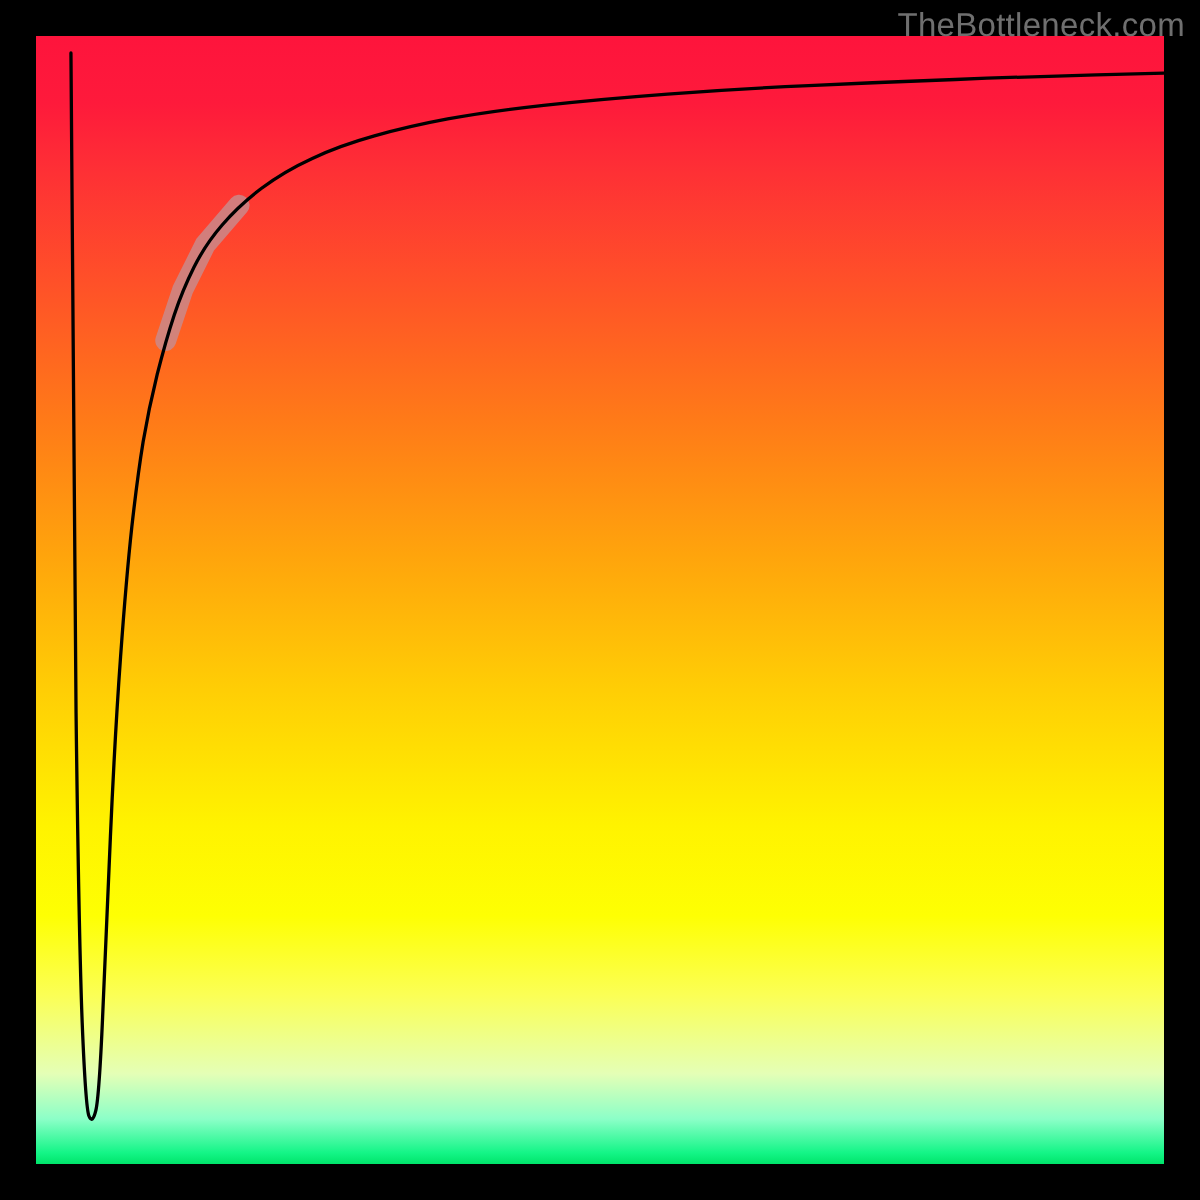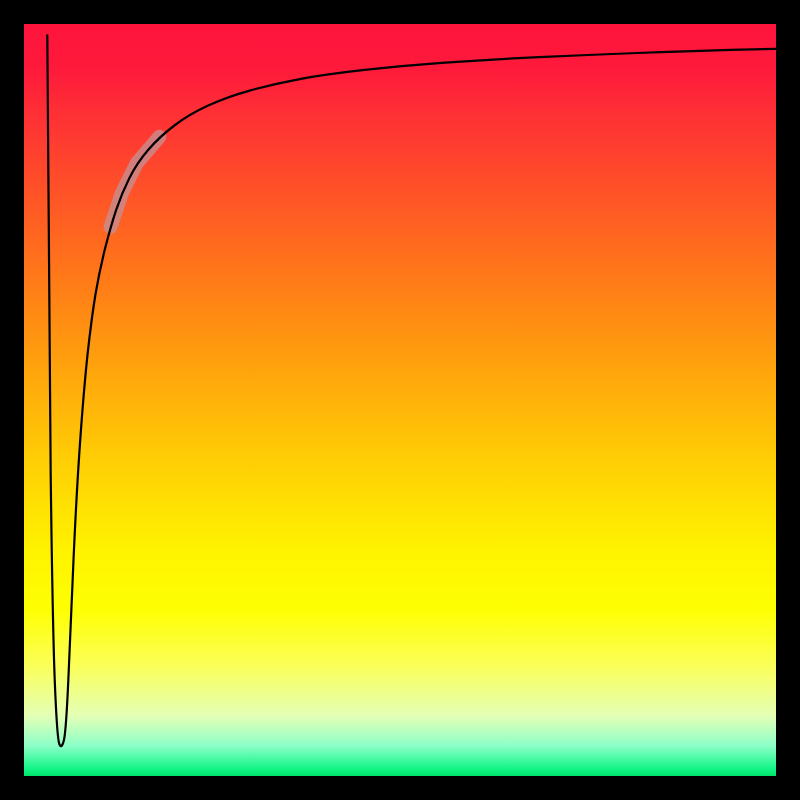--- a/index.html
+++ b/index.html
@@ -76,20 +76,21 @@
     stroke-opacity: 0.82;
     stroke-width: 14;
     stroke-linecap: round;
   }
 </style>
 </head>
 <body>
 
 <div class="wrap">
 
+  <div class="attribution">TheBottleneck.com</div>
 
   <div class="plot-frame">
     <div class="gradient"></div>
     <svg class="curve" viewBox="0 0 752 752" preserveAspectRatio="none">
       <path id="highlight-path" class="curve-highlight" d="M 86.5 203.0 L 97.8 169.2 L 112.8 139.1 L 135.4 112.8"></path>
       <path id="main-path" class="curve-main" d="M 23.3 11.3 Q 24.8 300.8 26.7 451.2 Q 28.6 601.6 30.8 658.0 Q 33.1 714.4 35.3 720.0 Q 37.6 725.7 39.9 716.3 Q 42.1 706.9 44.4 654.2 Q 46.6 601.6 49.6 533.9 Q 52.6 466.2 56.4 413.6 Q 60.2 361.0 63.9 327.1 Q 67.7 293.3 71.4 270.7 Q 75.2 248.2 80.8 225.6 Q 86.5 203.0 92.1 186.1 Q 97.8 169.2 105.3 154.2 Q 112.8 139.1 124.1 126.0 Q 135.4 112.8 150.4 101.5 Q 165.4 90.2 184.2 81.6 Q 203.0 72.9 225.6 66.6 Q 248.2 60.2 274.5 55.3 Q 300.8 50.4 338.4 46.2 Q 376.0 42.1 421.1 38.7 Q 466.2 35.3 515.1 33.1 Q 564.0 30.8 612.9 29.0 Q 661.8 27.1 706.9 25.9 T 752.0 24.8"></path>
     </svg>
   </div>
 
 </div>

